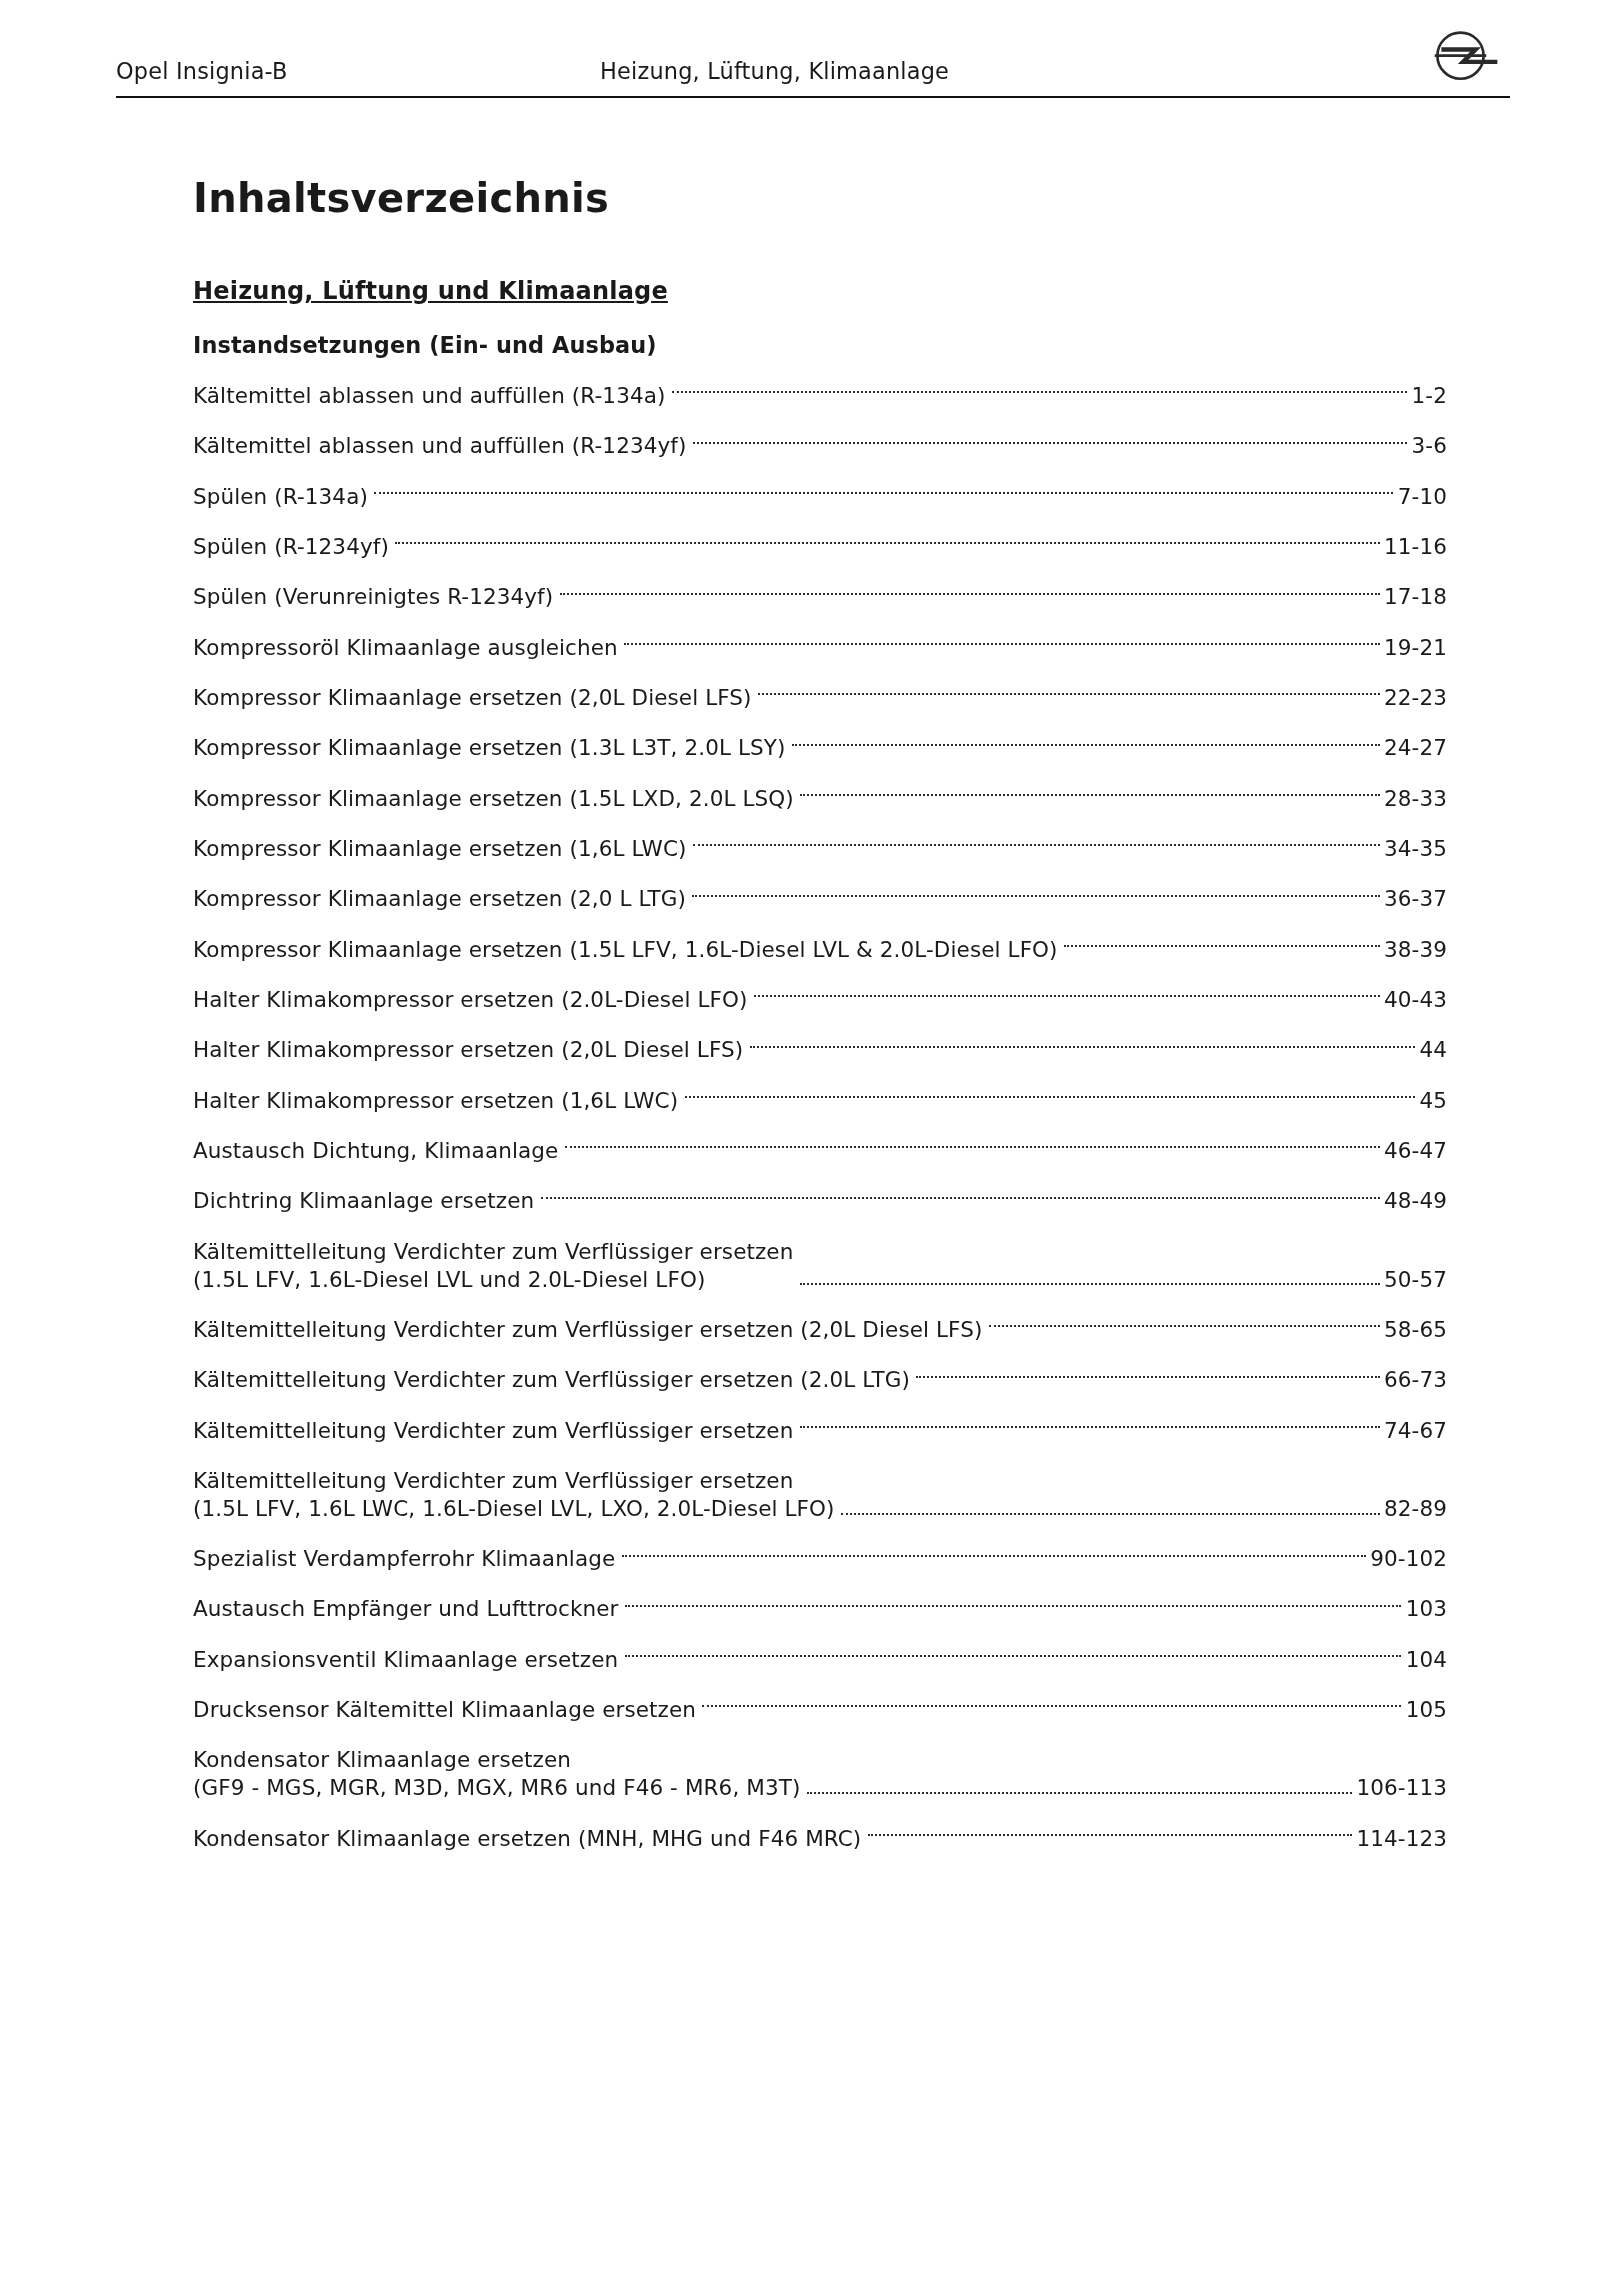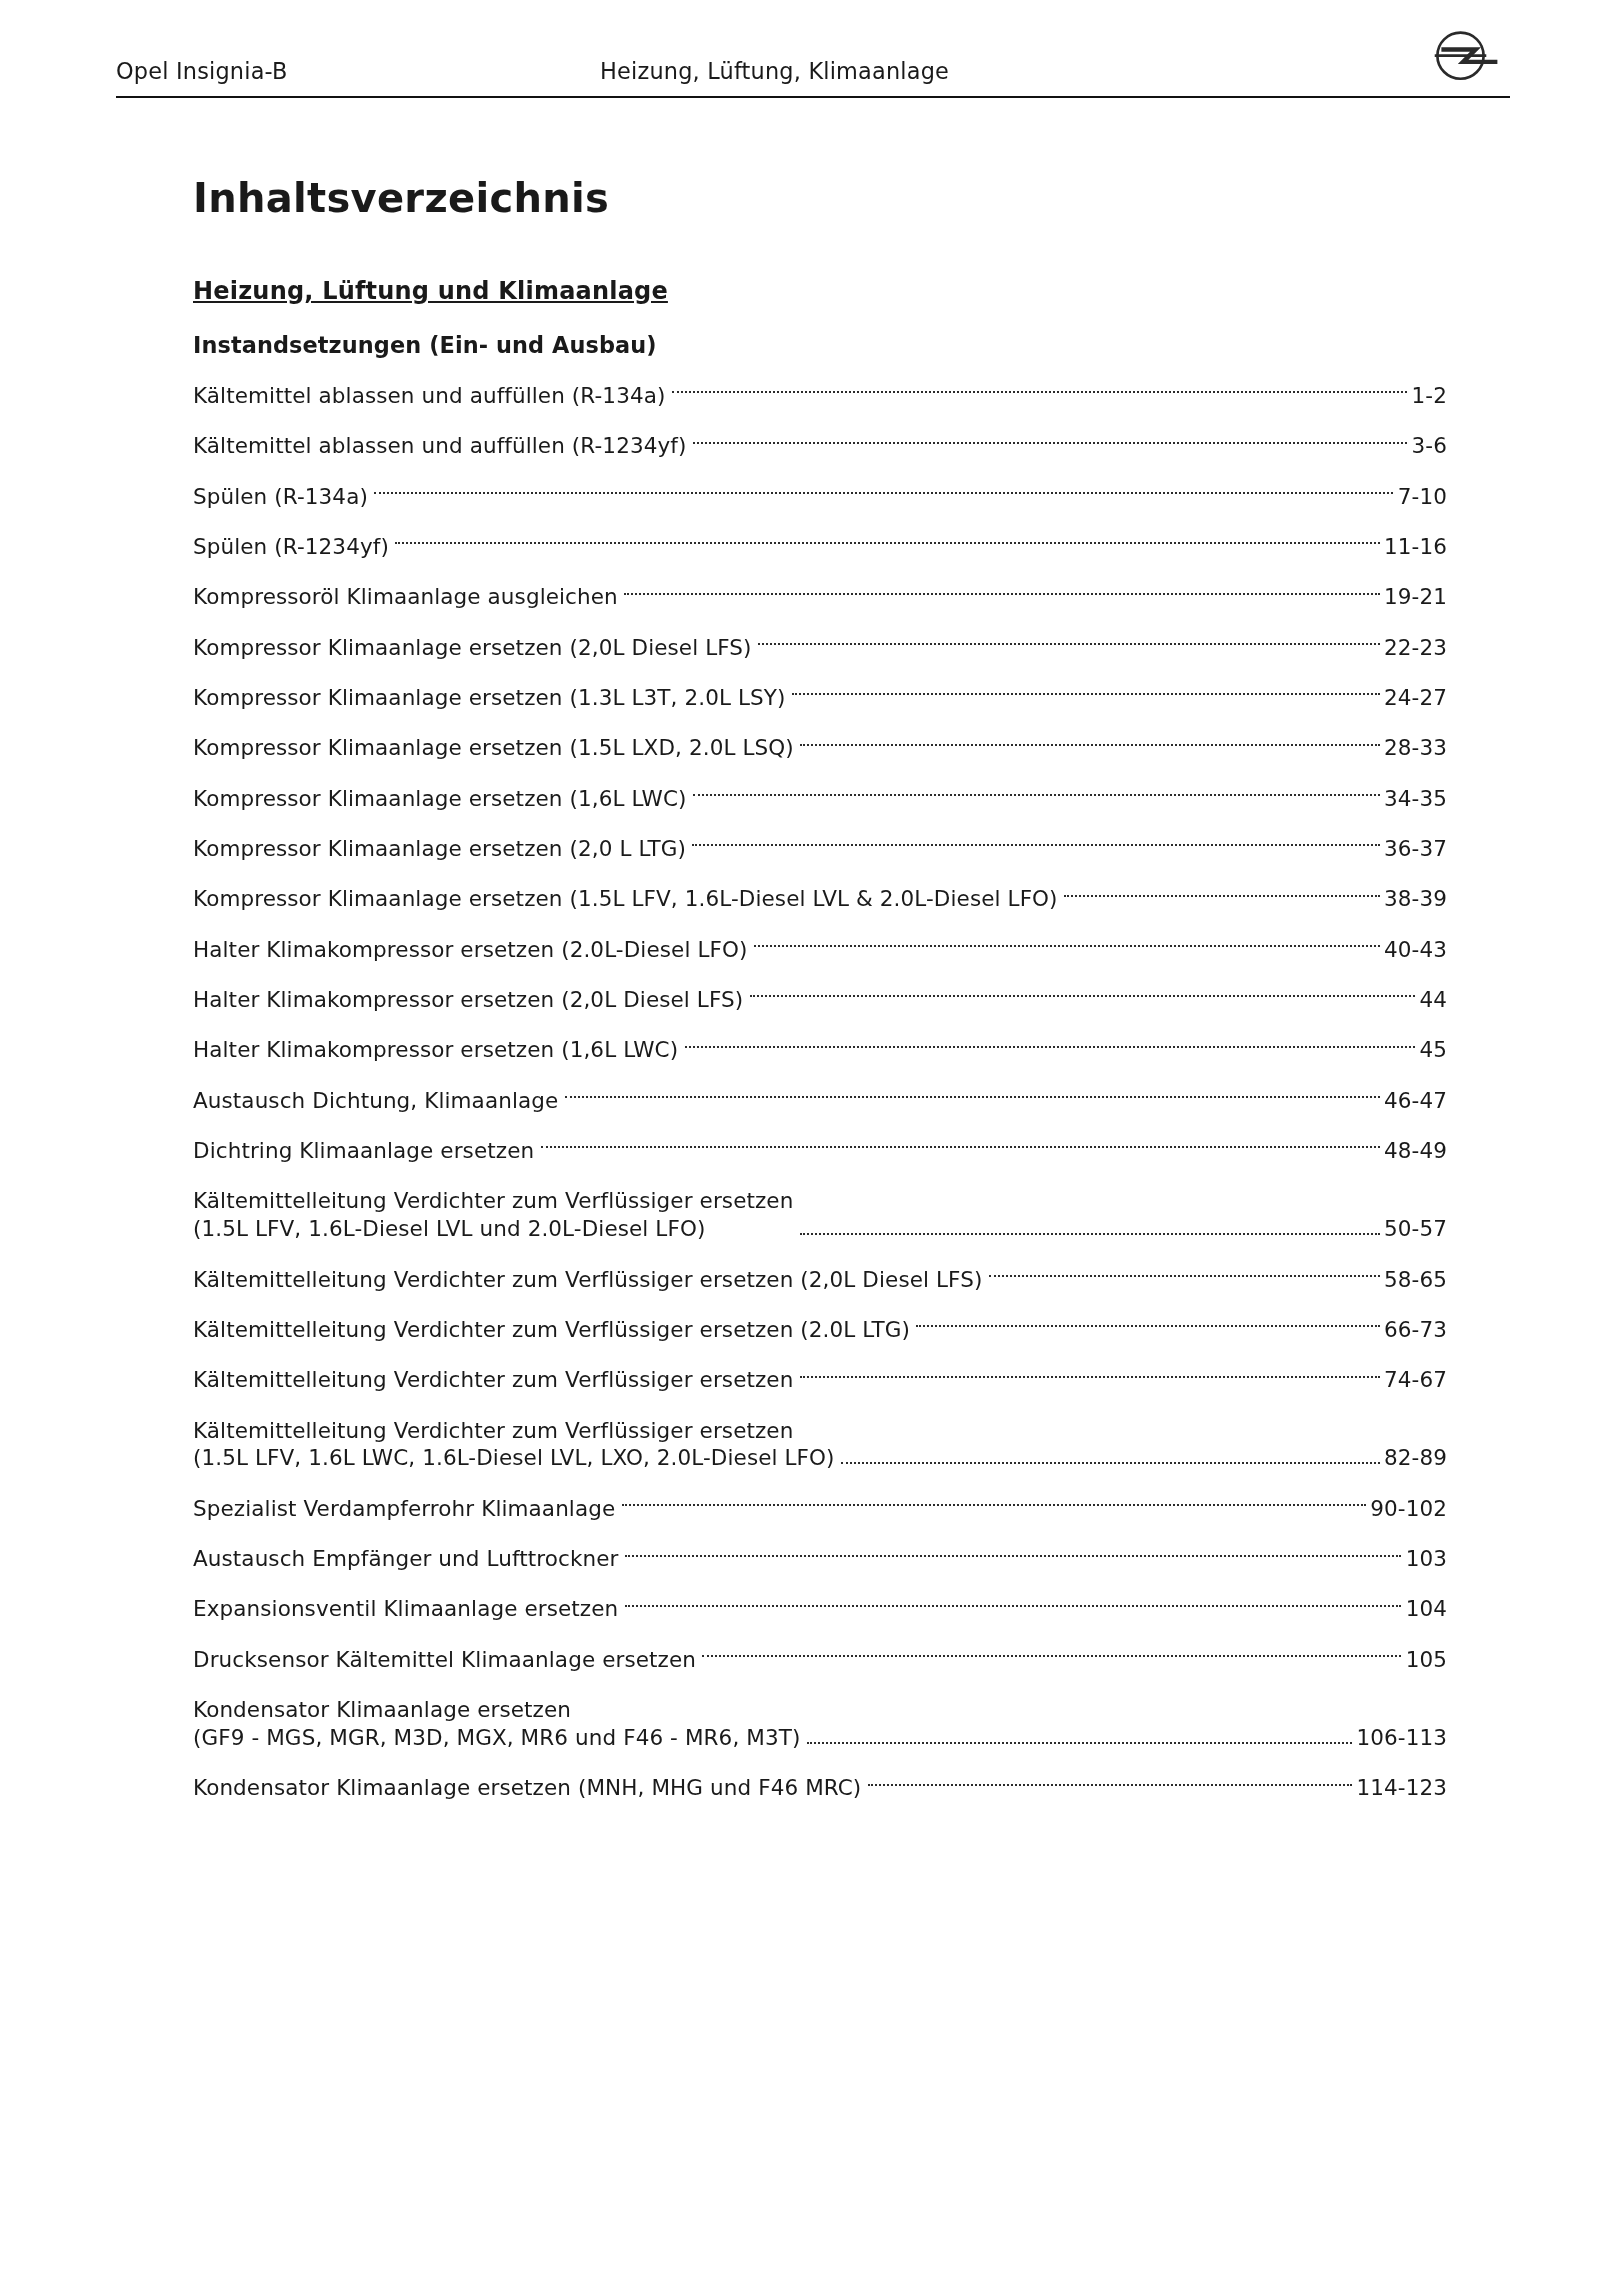--- a/index.html
+++ b/index.html
@@ -200,20 +200,25 @@
         </li>
         <li class="toc-entry">
           <span class="entry-label">Spülen (R-134a)</span>
           <span class="dots"></span>
           <span class="entry-page">7-10</span>
         </li>
         <li class="toc-entry">
           <span class="entry-label">Spülen (R-1234yf)</span>
           <span class="dots"></span>
           <span class="entry-page">11-16</span>
+        </li>
+        <li class="toc-entry">
+          <span class="entry-label">Spülen (Verunreinigtes R-1234yf)</span>
+          <span class="dots"></span>
+          <span class="entry-page">17-18</span>
         </li>
         <li class="toc-entry">
           <span class="entry-label">Kompressoröl Klimaanlage ausgleichen</span>
           <span class="dots"></span>
           <span class="entry-page">19-21</span>
         </li>
         <li class="toc-entry">
           <span class="entry-label">Kompressor Klimaanlage ersetzen (2,0L Diesel LFS)</span>
           <span class="dots"></span>
           <span class="entry-page">22-23</span>

